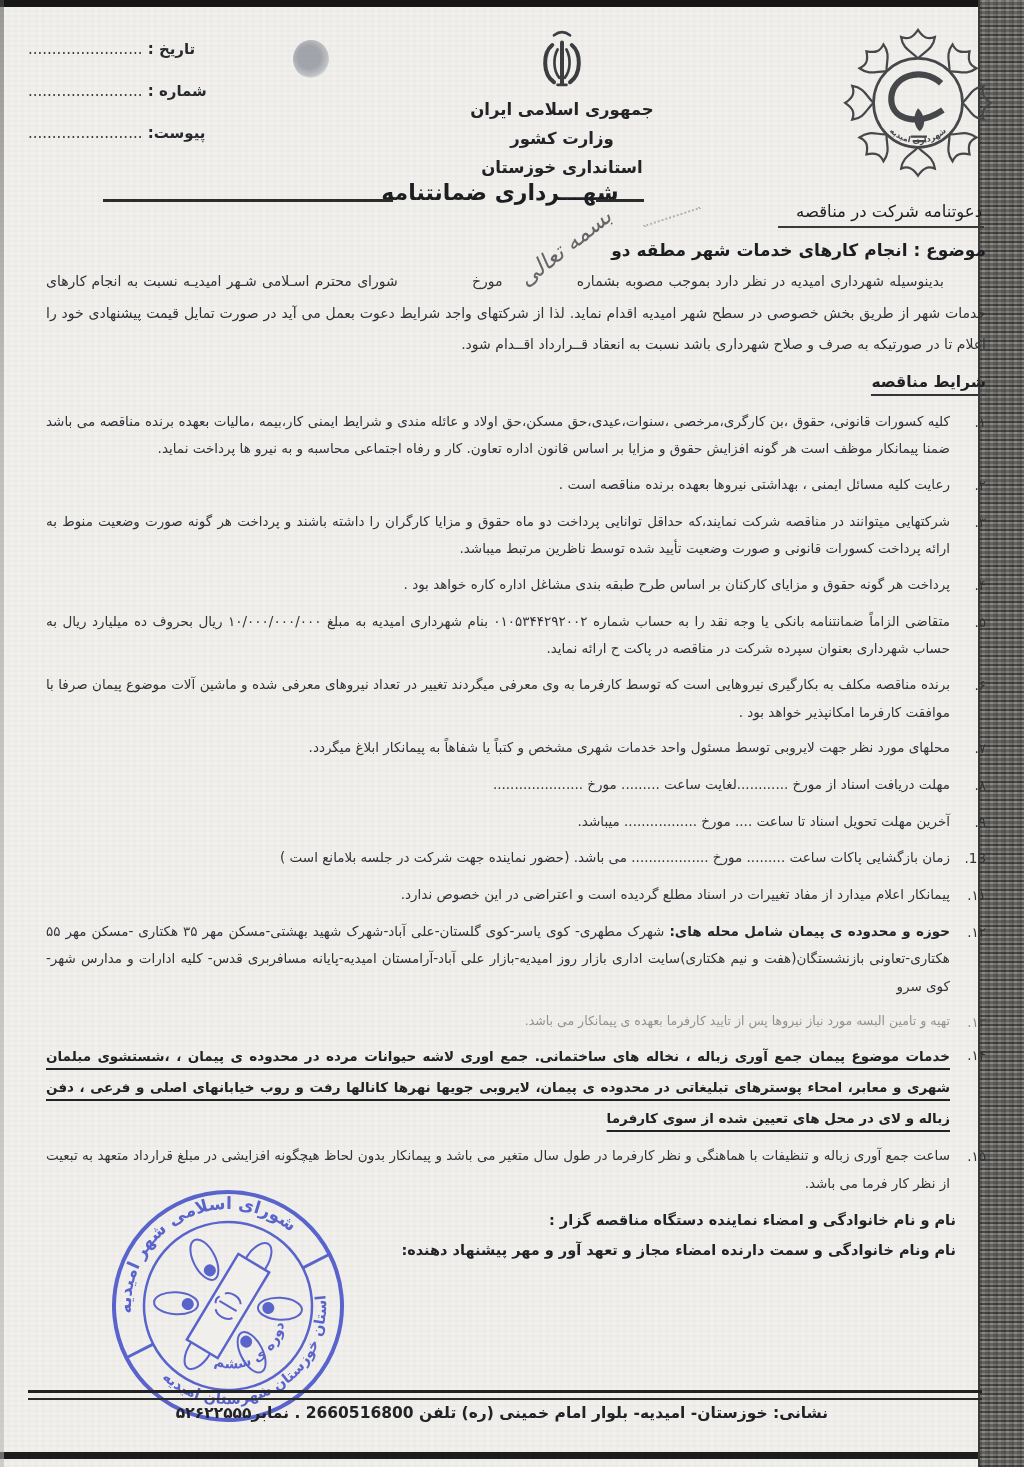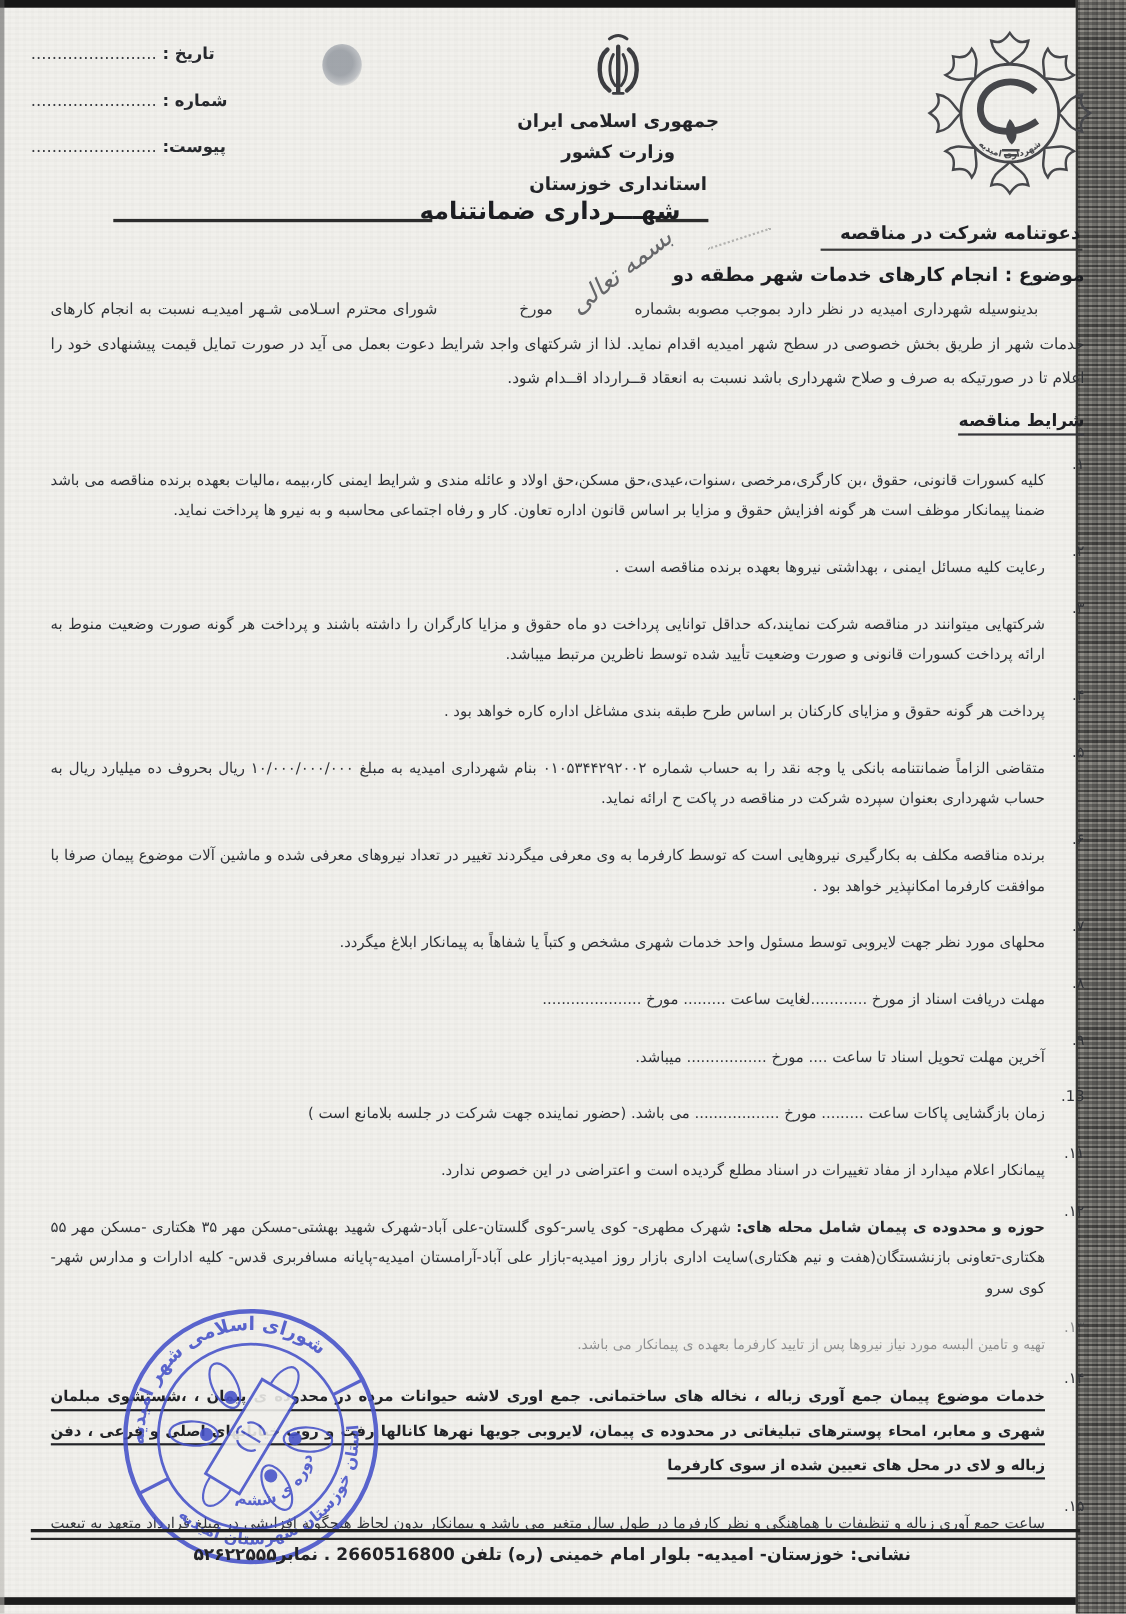--- a/index.html
+++ b/index.html
@@ -35,28 +35,28 @@
   .center-head .org{font-weight:bold;font-size:16.5px;line-height:1.75;color:#232428;}
   .emblem-wrap{height:62px;margin-bottom:4px;}
   .muni-name{position:absolute;left:340px;top:180px;width:320px;text-align:center;font-weight:bold;font-size:22px;color:#1d1e22;}
   .head-rule-l{position:absolute;left:103px;top:199px;width:290px;height:3px;background:#2c2c2c;}
   .head-rule-r{position:absolute;left:596px;top:199px;width:48px;height:3px;background:#2c2c2c;}
   .logo-wrap{position:absolute;left:838px;top:18px;width:160px;height:175px;}
   .bismillah{position:absolute;left:492px;top:240px;width:130px;transform:rotate(-38deg);
     font-size:23px;font-style:italic;color:#4e4f53;opacity:.85;white-space:nowrap;}
   
   .flow{position:absolute;top:202px;right:38px;left:46px;bottom:76px;overflow:hidden;font-size:13.5px;}
-  .title{display:inline-block;font-weight:bold;font-size:16.5px;color:#202125;
+  .title{display:inline-block;font-weight:normal;font-size:16.5px;color:#202125;
     border-bottom:2px solid #3a3a3a;padding:0 2px 5px 18px;margin-right:2px;}
   .subject{font-weight:bold;font-size:17px;color:#1d1e22;margin-top:12px;margin-bottom:2px;}
   .intro{font-size:14px;line-height:2.25;text-align:justify;text-indent:42px;margin:6px 0 10px;color:#303236;}
   .cond-head{display:inline-block;font-weight:bold;font-size:15.5px;color:#202125;border-bottom:2px solid #35363a;padding-bottom:3px;margin:2px 0 12px;text-align:right;}
   .item{display:flex;line-height:2.05;margin-bottom:8px;color:#313338;}
   .item .num{flex:none;width:36px;font-size:13.5px;padding-top:1px;}
-  .item .txt{flex:1;text-align:justify;margin-top:16px;}
+  .item .txt{flex:1;text-align:justify;}
   .item .lead{font-weight:bold;color:#26272b;}
   .item.faded{opacity:.5;font-size:12.5px;line-height:1.9;margin-bottom:6px;}
   .item.underline-item .txt{font-weight:600;color:#222327;text-decoration:underline;text-decoration-thickness:1.5px;text-underline-offset:7px;line-height:2.3;}
   .sig{font-weight:bold;font-size:14.5px;color:#222327;margin:14px 30px 4px 0;}
   
   .stamp{position:absolute;left:100px;top:1178px;width:256px;height:256px;transform:rotate(-27deg);opacity:.88;}
   
   .footer-rule{position:absolute;left:28px;right:42px;top:1390px;height:5px;border-top:3px solid #222;border-bottom:2px solid #2a2a2a;}
   .footer-text{position:absolute;left:60px;right:80px;top:1404px;text-align:center;font-weight:bold;font-size:15.5px;color:#222327;}
 </style>

